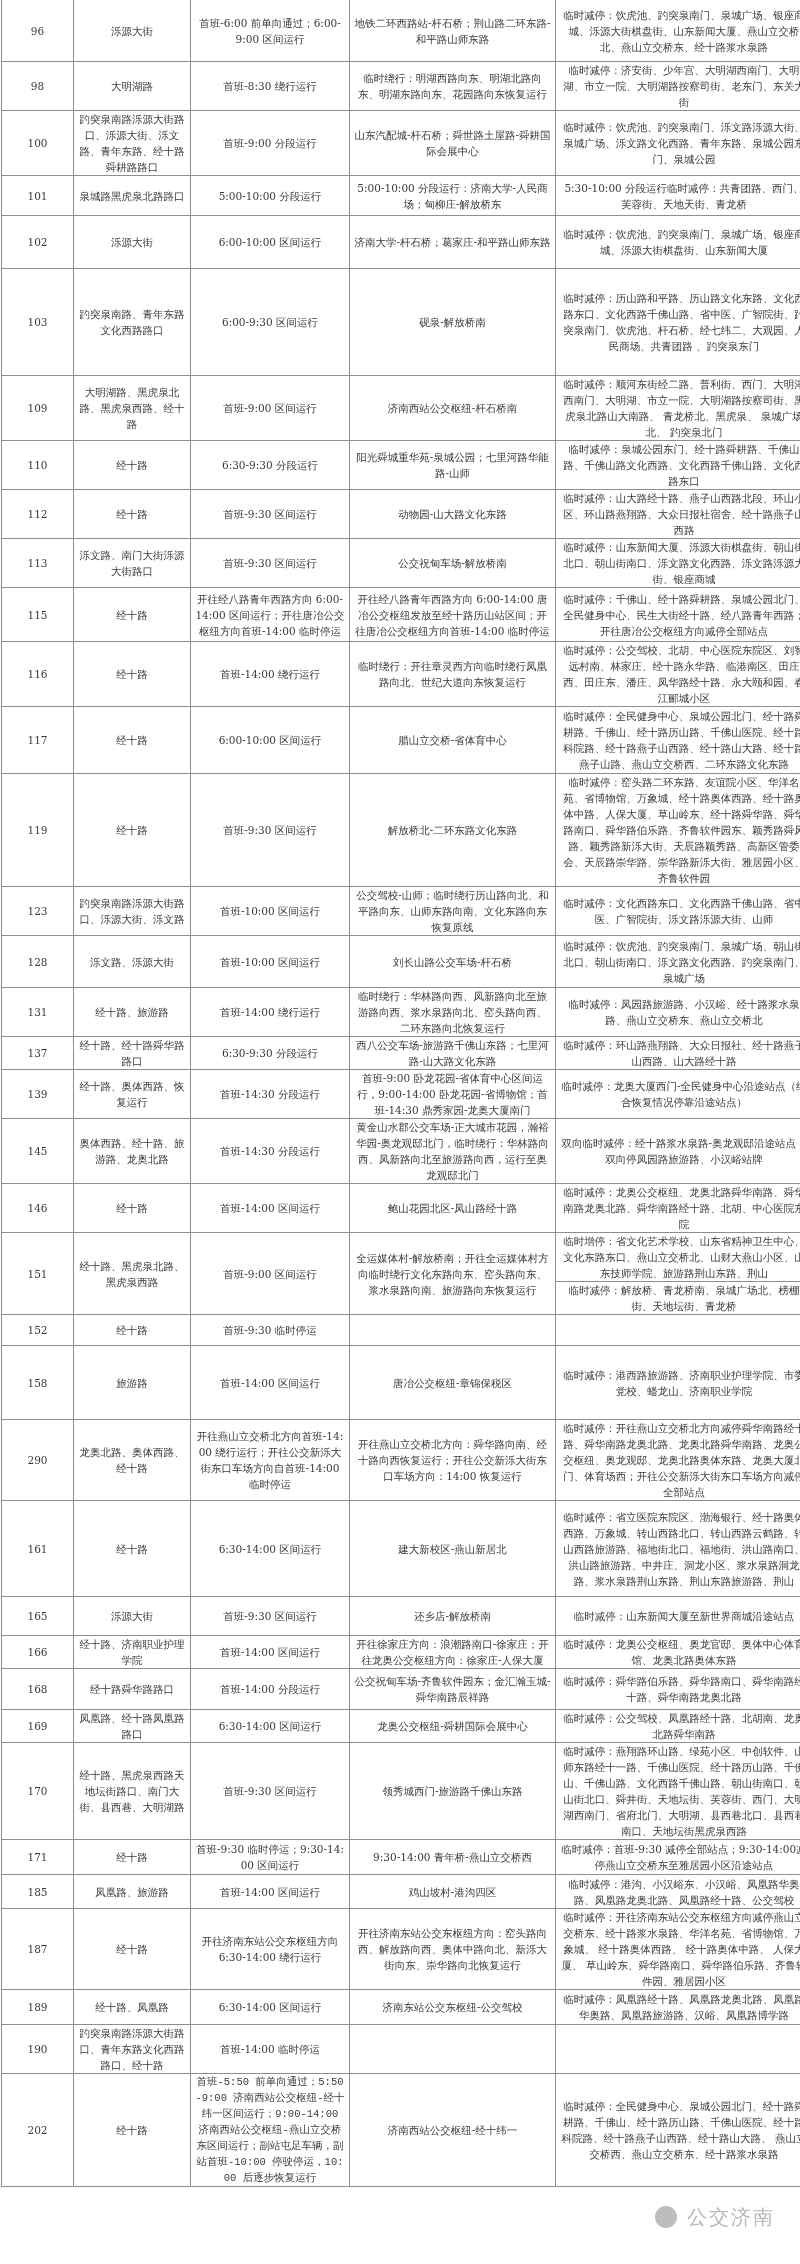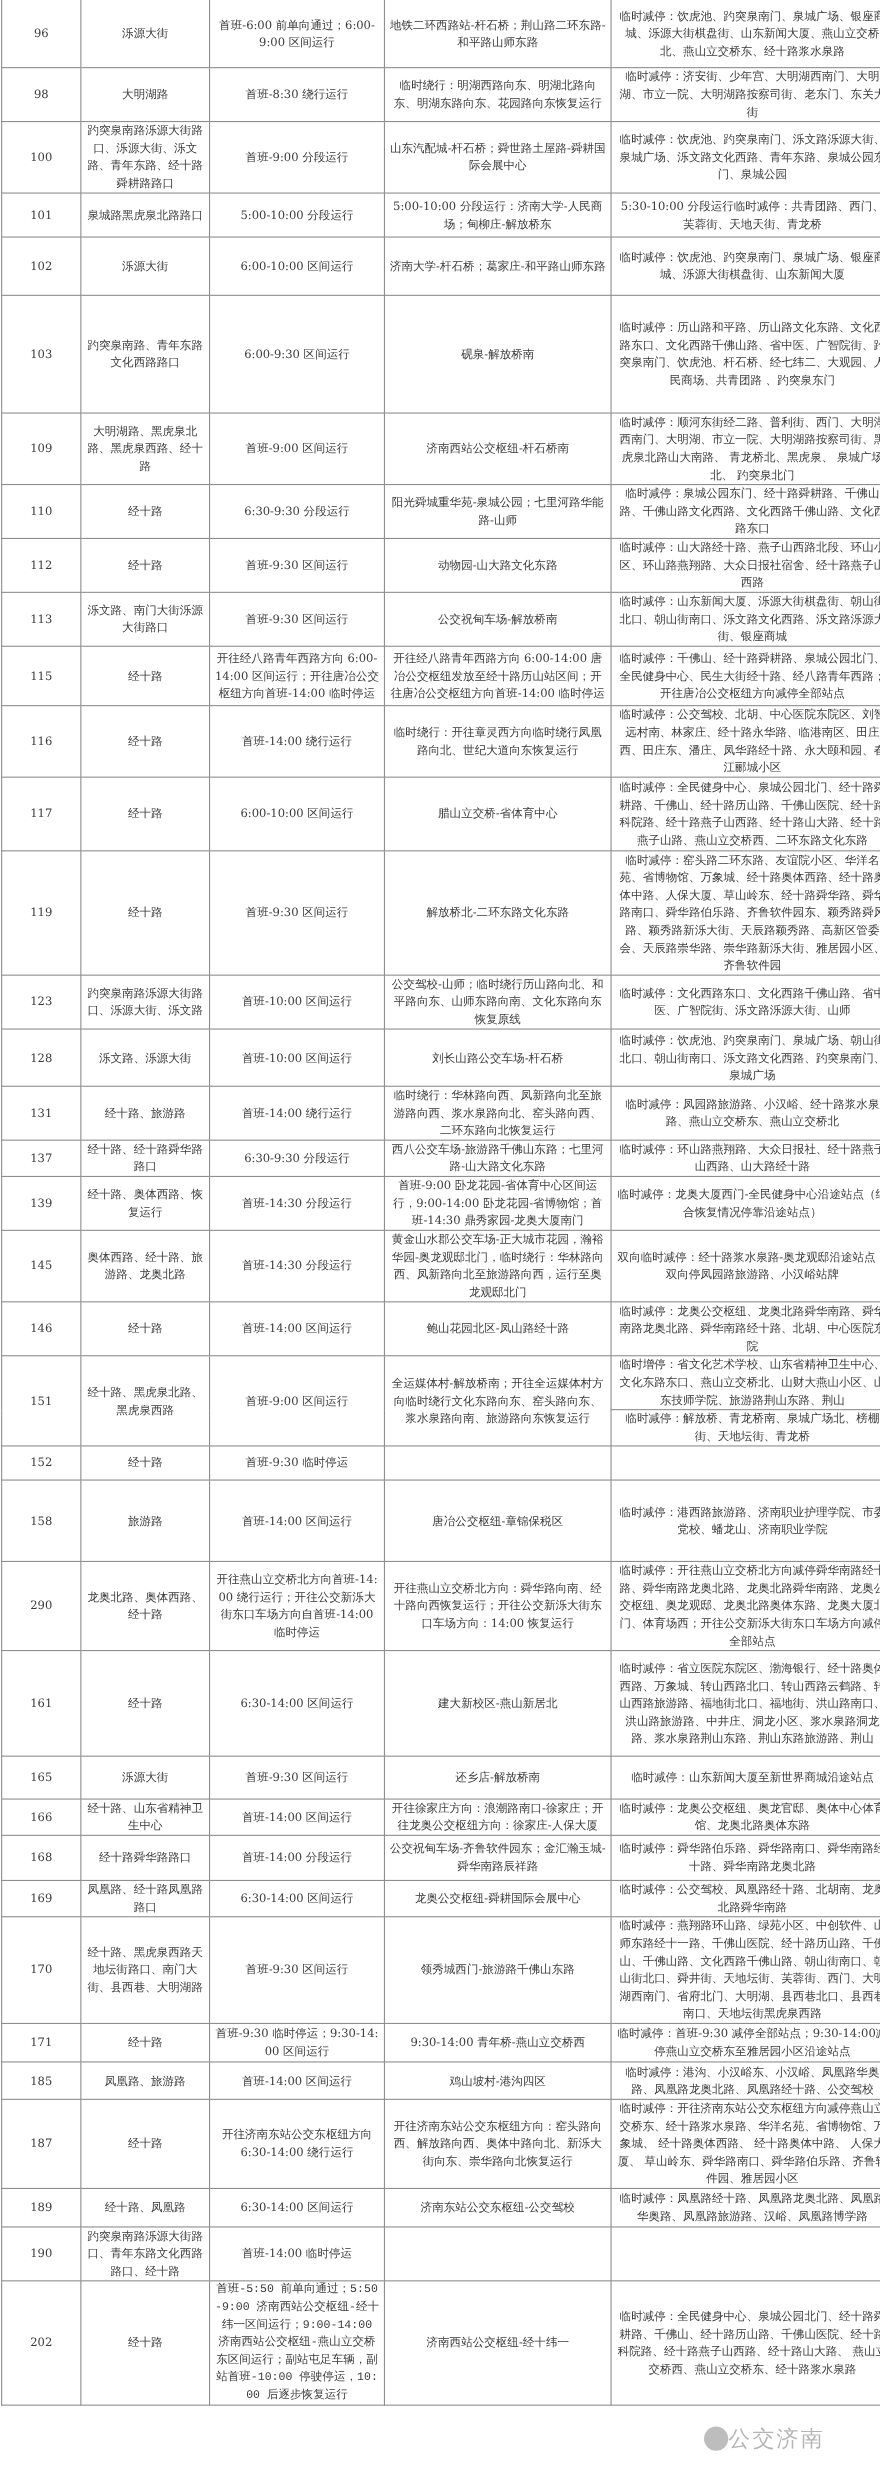--- a/index.html
+++ b/index.html
@@ -10,21 +10,21 @@
   table.route-table td { border: 1px solid #8e8e8e; text-align: center; vertical-align: middle;
          font-size: 10.5px; line-height: 16px; padding: 0 4px; overflow: hidden; word-break: break-all; }
   td.c-no { width: 63px; }
   td.c-road { width: 108px; }
   td.c-time { width: 150px; }
   td.c-plan { width: 197px; }
   td.c-stops { width: 248px; }
   td.small { font-size: 7.5px; line-height: 12px; font-family: Liberation Mono, monospace; }
   .watermark { position: absolute; left: 640px; top: 2202px; width: 150px; height: 30px;
          color: rgba(90,90,90,0.45); font-family: "DejaVu Sans", sans-serif; font-size: 20px;
-         letter-spacing: 2px; display: flex; align-items: center; gap: 0; pointer-events: none; }
+         letter-spacing: 2px; display: flex; align-items: center; gap: 10px; pointer-events: none; justify-content: center; }
   .wm-logo { width: 22px; height: 22px; border-radius: 50%; background: rgba(90,90,90,0.4); display: inline-block; }
 </style>
 </head>
 <body>
 
 <table class="route-table">
   <tbody id="tbody">
       <tr style="height: 62px;">
         <td class="c-no">96</td>
         <td class="c-road">泺源大街</td>
@@ -212,21 +212,21 @@
       </tr>
       <tr style="height: 39px;">
         <td class="c-no">165</td>
         <td class="c-road">泺源大街</td>
         <td class="c-time">首班-9:30 区间运行</td>
         <td class="c-plan">还乡店-解放桥南</td>
         <td class="c-stops">临时减停：山东新闻大厦至新世界商城沿途站点</td>
       </tr>
       <tr style="height: 23px;">
         <td class="c-no">166</td>
-        <td class="c-road">经十路、山东省精神卫生中心</td>
+        <td class="c-road">经十路、济南职业护理学院</td>
         <td class="c-time">首班-14:00 区间运行</td>
         <td class="c-plan">开往徐家庄方向：浪潮路南口-徐家庄；开往龙奥公交枢纽方向：徐家庄-人保大厦</td>
         <td class="c-stops">临时减停：龙奥公交枢纽、奥龙官邸、奥体中心体育馆、龙奥北路奥体东路</td>
       </tr>
       <tr style="height: 41px;">
         <td class="c-no">168</td>
         <td class="c-road">经十路舜华路路口</td>
         <td class="c-time">首班-14:00 分段运行</td>
         <td class="c-plan">公交祝甸车场-齐鲁软件园东；金汇瀚玉城-舜华南路辰祥路</td>
         <td class="c-stops">临时减停：舜华路伯乐路、舜华路南口、舜华南路经十路、舜华南路龙奥北路</td>

